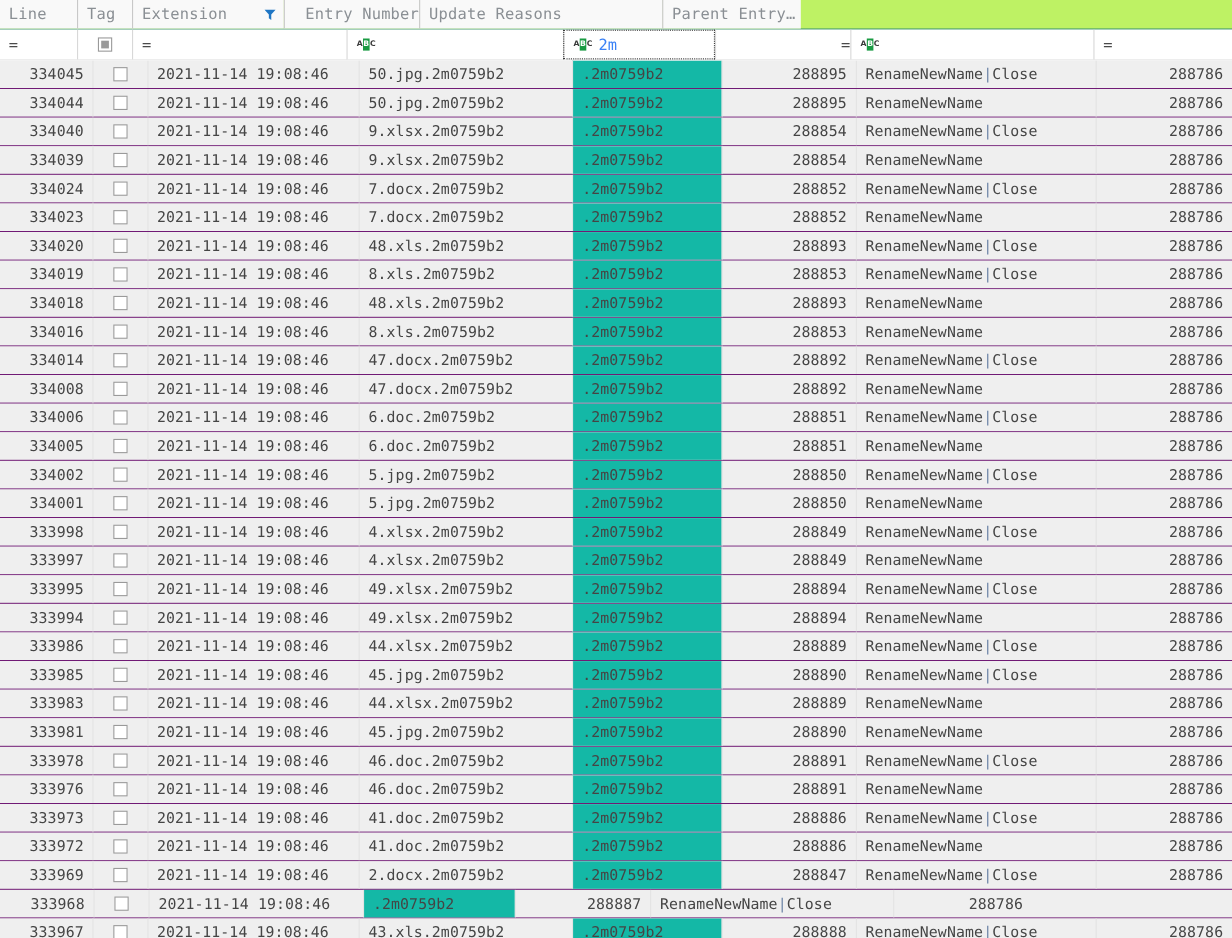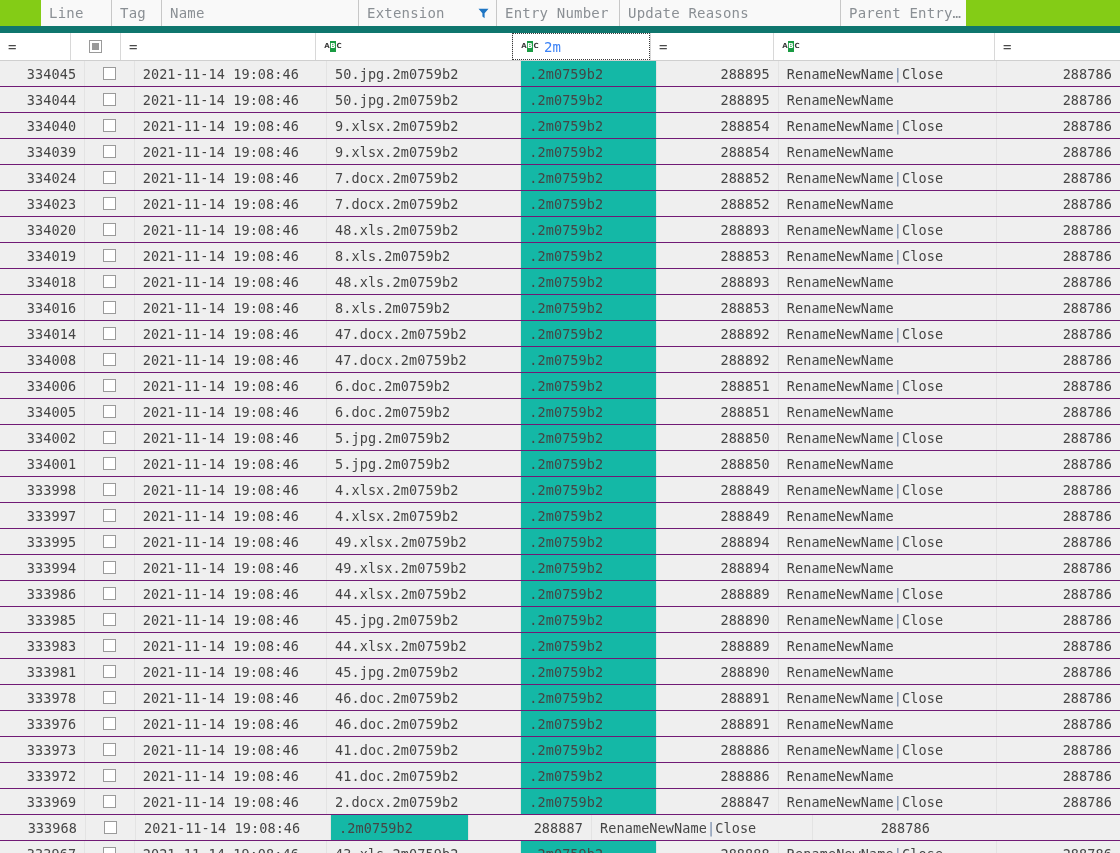--- a/index.html
+++ b/index.html
@@ -23,24 +23,23 @@
     height: 853px;
     display: flex;
     flex-direction: column;
     background: #ffffff;
   }
 
   
   .header-row {
     display: flex;
     height: 26px;
-    background: #84cc16;
-    border-bottom: 7px solid #0f766e;
+    background: #bef264;
+    border-bottom: 1px solid #0f766e;
     flex: 0 0 auto;
-    padding-left: 41px;
   }
   .hcell {
     box-sizing: border-box;
     display: flex;
     align-items: center;
     padding: 0 0 0 8px;
     color: #8a8f94;
     font-size: 14px;
     letter-spacing: 0.2px;
     border-left: 1px solid #c8c8c8;
@@ -182,38 +181,35 @@
   }
 
   .sep { color: #6f86a8; }
 
   
   .c-line { width: 70px; }
   .c-tag  { width: 50px; }
   .c-ts   { width: 195px; }
   .c-name { width: 197px; }
   .c-ext  { width: 138px; }
-  .c-entry{ width: 123px; }
+  .c-entry{ width: 123px; justify-content: flex-end; }
   .c-reas { width: 221px; }
   .c-par  { width: 126px; }
 </style>
 </head>
 <body>
 
 <div class="grid">
 
   <div class="header-row">
     <div class="hcell c-line">
       <span class="htext">Line</span>
     </div>
     <div class="hcell c-tag">
       <span class="htext">Tag</span>
-    </div>
-    <div class="hcell c-name">
-      <span class="htext">Name</span>
     </div>
     <div class="hcell c-ext">
       <span class="htext">Extension</span>
       <span class="sort-ind">
         <svg class="funnel" width="11" height="11" viewBox="0 0 11 11" aria-hidden="true">
           <path d="M0.5 0.8 H10.5 L6.6 5.2 V10.2 L4.4 8.6 V5.2 Z" fill="#1f76c4"></path>
         </svg>
       </span>
     </div>
     <div class="hcell c-entry">

